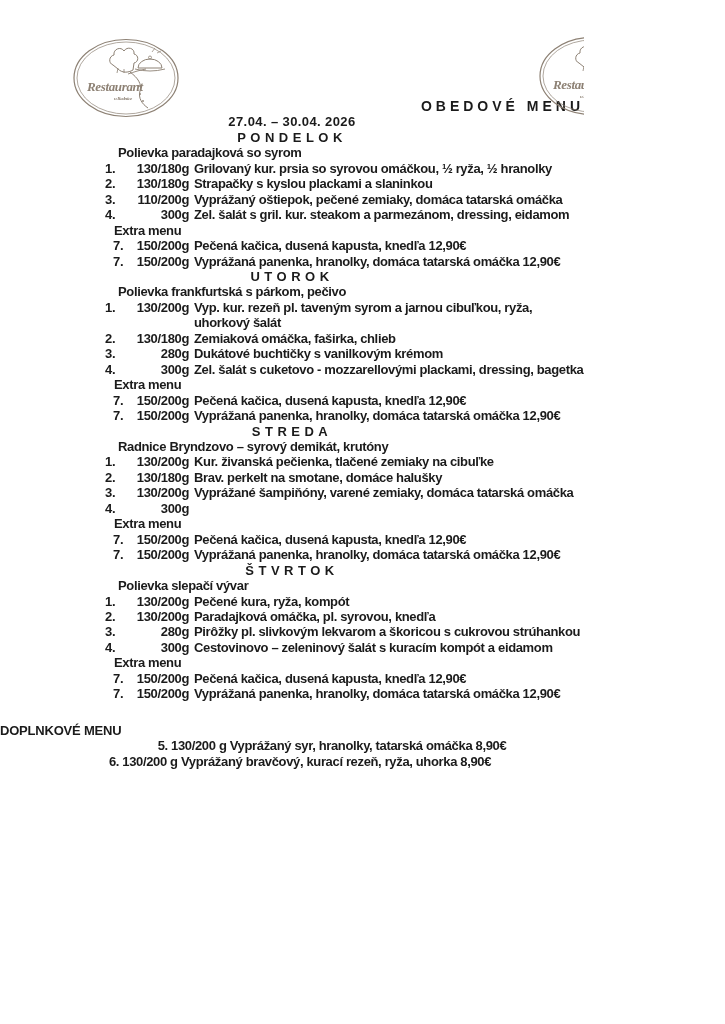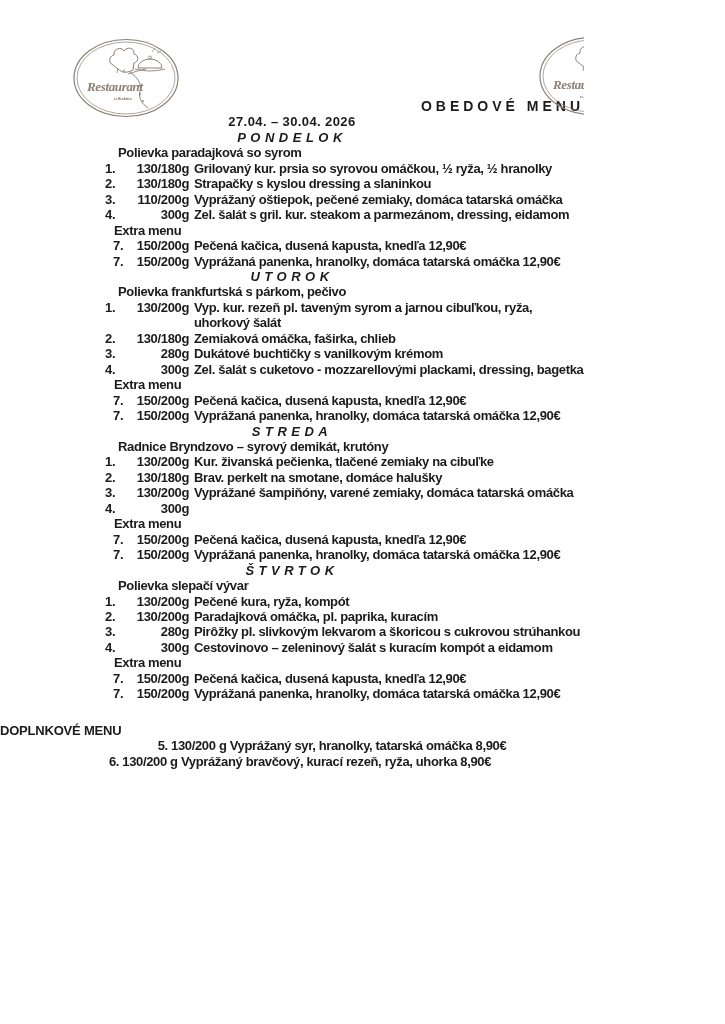--- a/index.html
+++ b/index.html
@@ -25,21 +25,20 @@
     letter-spacing:4px;
     line-height:15.45px;
   }
   .date-range {
     text-align:center;
     letter-spacing:0.4px;
   }
   .day-header {
     text-align:center;
     letter-spacing:4.5px;
-    font-style:italic;
   }
   .soup { margin-left:118px; white-space:nowrap; }
   .row {
     display:grid;
     grid-template-columns:26px 58px auto;
     margin-left:105px;
   }
   .row.extra {
     grid-template-columns:18px 58px auto;
     margin-left:113px;
@@ -109,21 +108,21 @@
       <div class="day-header">PONDELOK</div>
       <div class="soup">Polievka paradajková so syrom</div>
       <div class="row">
         <span class="num">1.</span>
         <span class="portion">130/180g</span>
         <span class="txt">Grilovaný kur. prsia so syrovou omáčkou, ½ ryža, ½ hranolky</span>
       </div>
       <div class="row">
         <span class="num">2.</span>
         <span class="portion">130/180g</span>
-        <span class="txt">Strapačky s kyslou dressing a slaninkou</span>
+        <span class="txt">Strapačky s kyslou plackami a slaninkou</span>
       </div>
       <div class="row">
         <span class="num">3.</span>
         <span class="portion">110/200g</span>
         <span class="txt">Vyprážaný oštiepok, pečené zemiaky, domáca tatarská omáčka</span>
       </div>
       <div class="row">
         <span class="num">4.</span>
         <span class="portion">300g</span>
         <span class="txt">Zel. šalát s gril. kur. steakom a parmezánom, dressing, eidamom</span>
@@ -216,21 +215,21 @@
       <div class="day-header">ŠTVRTOK</div>
       <div class="soup">Polievka slepačí vývar</div>
       <div class="row">
         <span class="num">1.</span>
         <span class="portion">130/200g</span>
         <span class="txt">Pečené kura, ryža, kompót</span>
       </div>
       <div class="row">
         <span class="num">2.</span>
         <span class="portion">130/200g</span>
-        <span class="txt">Paradajková omáčka, pl. paprika, kuracím</span>
+        <span class="txt">Paradajková omáčka, pl. syrovou, knedľa</span>
       </div>
       <div class="row">
         <span class="num">3.</span>
         <span class="portion">280g</span>
         <span class="txt">Pirôžky pl. slivkovým lekvarom a škoricou s cukrovou strúhankou</span>
       </div>
       <div class="row">
         <span class="num">4.</span>
         <span class="portion">300g</span>
         <span class="txt">Cestovinovo – zeleninový šalát s kuracím kompót a eidamom</span>

